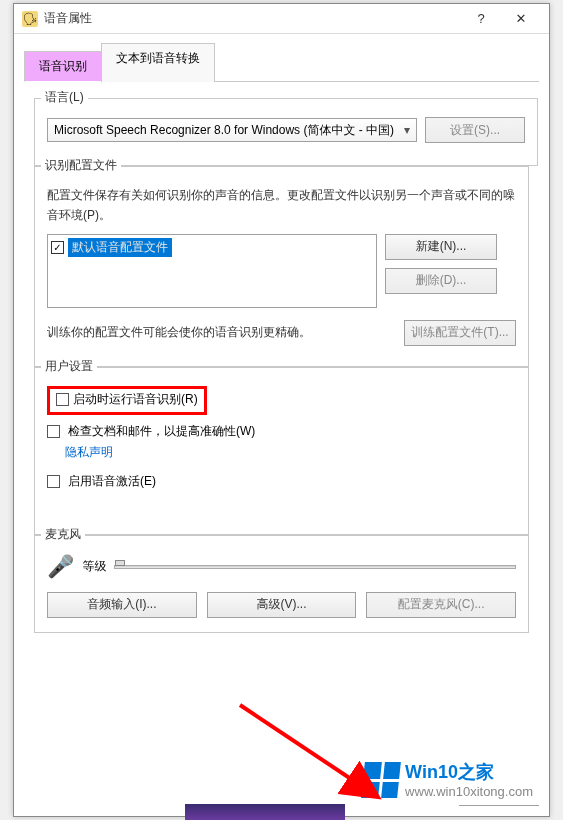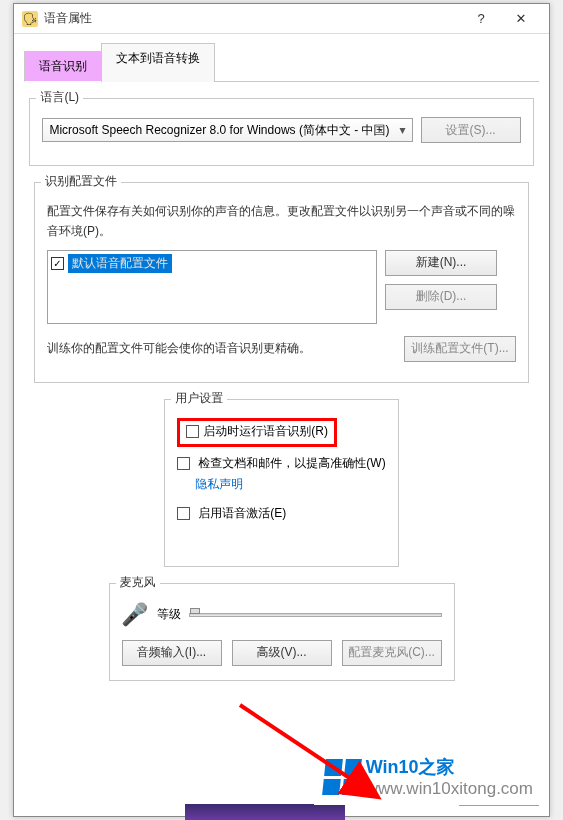--- a/index.html
+++ b/index.html
@@ -74,22 +74,20 @@
   .tab.active {
     background: #f0abfc;
     border-bottom: 1px solid #fff;
     margin-top: 8px;
   }
   .tabbody {
     flex: 1;
     padding: 16px 10px 0 10px;
     display: flex;
     flex-direction: column;
-    gap: 16px;
-    align-items: center;
   }
   fieldset.group {
     border: 1px solid #c8c8c8;
     padding: 18px 12px 14px 12px;
     position: relative;
   }
   fieldset.group > legend {
     padding: 0 4px;
     position: absolute;
     top: -10px;
@@ -234,21 +232,21 @@
   .watermark .winlogo {
     width: 36px; height: 36px;
     display: grid;
     grid-template-columns: 1fr 1fr;
     grid-template-rows: 1fr 1fr;
     gap: 3px;
     transform: skewX(-6deg);
   }
   .watermark .winlogo span { background: #0078d7; }
   .watermark .url {
-    font-size: 17px;
+    font-size: 13px;
     color: #888;
     display: block;
     font-weight: normal;
   }
   .preview {
     position: absolute;
     left: 185px;
     bottom: 0;
     width: 160px;
     height: 16px;

